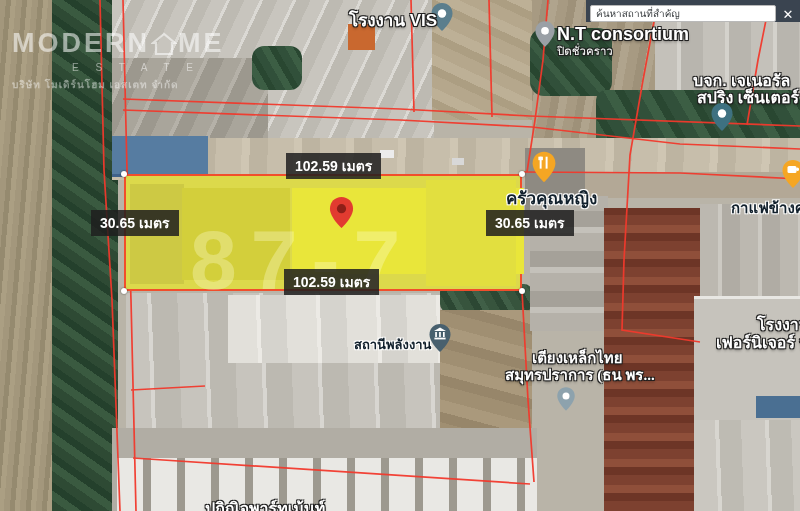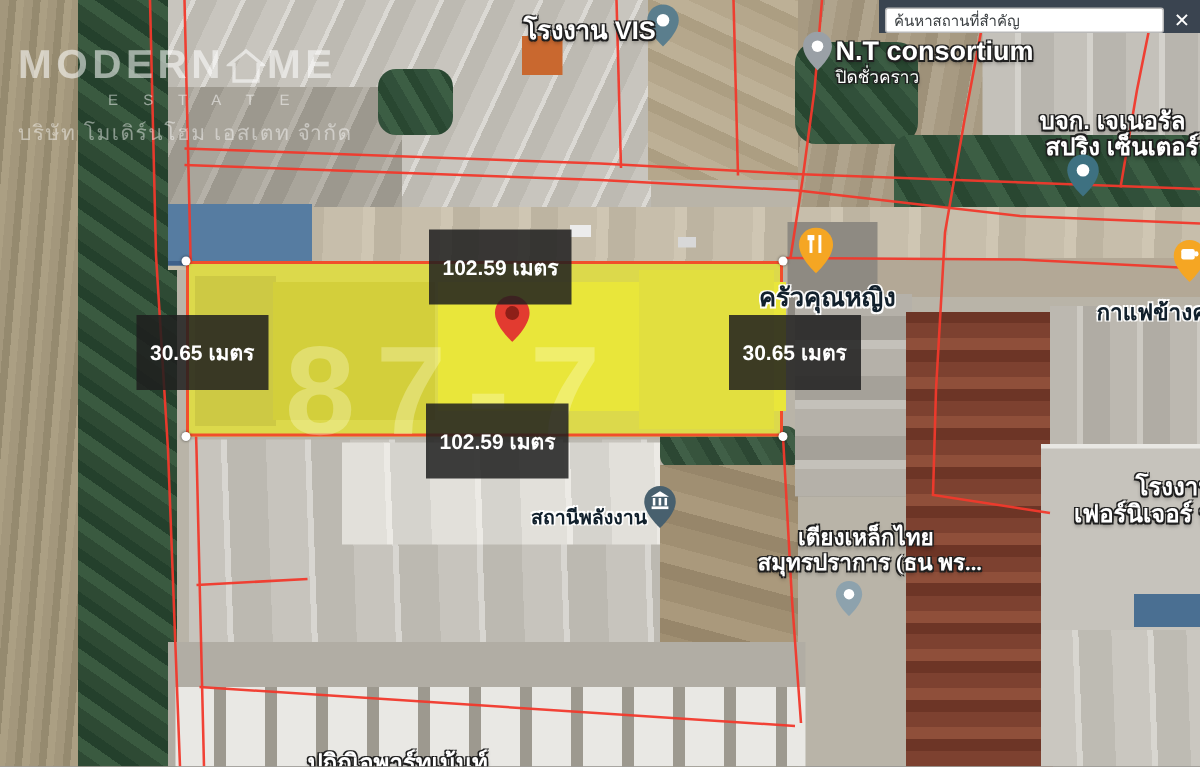--- a/index.html
+++ b/index.html
@@ -3,21 +3,21 @@
 <meta charset="utf-8">
 <style>
   html,body{margin:0;padding:0;background:#888;}
   .map{position:relative;width:800px;height:511px;overflow:hidden;background:#b9b4a8;
        font-family:"Liberation Sans","DejaVu Sans",sans-serif;}
   .abs{position:absolute;}
   .lbl{position:absolute;white-space:nowrap;font-weight:bold;z-index:6;}
   .lbl-light{color:#fff;text-shadow:-1px -1px 0 #1f1f1f,1px -1px 0 #1f1f1f,-1px 1px 0 #1f1f1f,1px 1px 0 #1f1f1f,0 2px 3px rgba(0,0,0,.45);}
   .lbl-dark{color:#11202c;text-shadow:-1px -1px 0 rgba(255,255,255,.95),1px -1px 0 rgba(255,255,255,.95),-1px 1px 0 rgba(255,255,255,.95),1px 1px 0 rgba(255,255,255,.95);}
   .badge{position:absolute;z-index:7;background:rgba(30,30,30,.85);color:#fff;
-         font-size:14px;font-weight:bold;padding:14px 9px;white-space:nowrap;}
+         font-size:14px;font-weight:bold;padding:2px 9px;white-space:nowrap;}
   .pin{position:absolute;z-index:6;}
   .dot{position:absolute;z-index:5;width:6px;height:6px;border-radius:50%;background:#fff;box-shadow:0 0 2px rgba(0,0,0,.6);}
   .wm{color:rgba(255,255,255,.55);}
   svg.lines{position:absolute;left:0;top:0;z-index:3;pointer-events:none;}
   .plot{position:absolute;z-index:4;box-sizing:border-box;}
 </style>
 </head>
 <body>
 
 <div class="map">
@@ -169,21 +169,21 @@
 
   <div class="abs" style="left:12px;top:28px;z-index:5;">
     <div style="display:flex;align-items:center;font-size:27px;font-weight:bold;letter-spacing:3px;" class="wm">
       <span>MODERN</span>
       <svg width="26" height="26" viewBox="0 0 26 26" style="margin:0 1px;">
         <path d="M13 3L2 12h3v11h16V12h3z" fill="none" stroke="rgba(255,255,255,.55)" stroke-width="2.2"></path>
       </svg>
       <span>ME</span>
     </div>
     <div style="font-size:10px;letter-spacing:7px;margin:3px 0 0 60px;color:rgba(255,255,255,.5);">E S T A T E</div>
-    <div style="font-size:14px;letter-spacing:1px;margin-top:4px;color:rgba(255,255,255,.45);">บริษัท โมเดิร์นโฮม เอสเตท จำกัด</div>
+    <div style="font-size:10px;letter-spacing:1px;margin-top:4px;color:rgba(255,255,255,.45);font-weight:bold;">บริษัท โมเดิร์นโฮม เอสเตท จำกัด</div>
   </div>
 
   <div class="abs" style="left:586px;top:0;width:214px;height:22px;z-index:9;background:#3a4450;display:flex;align-items:flex-end;">
     <input style="margin-left: 4px; width: 174px; height: 15px; font-size: 10px; color: rgb(60, 64, 67); border: 1px solid rgb(185, 185, 185); border-radius: 2px; padding: 0px 5px; background: rgb(255, 255, 255); font-family: &quot;Liberation Sans&quot;, &quot;DejaVu Sans&quot;, sans-serif;" value="ค้นหาสถานที่สำคัญ">
     <div style="flex:1;text-align:center;color:#fff;font-size:13px;cursor:pointer;">✕</div>
   </div>
 
 </div>
 
 </body></html>

